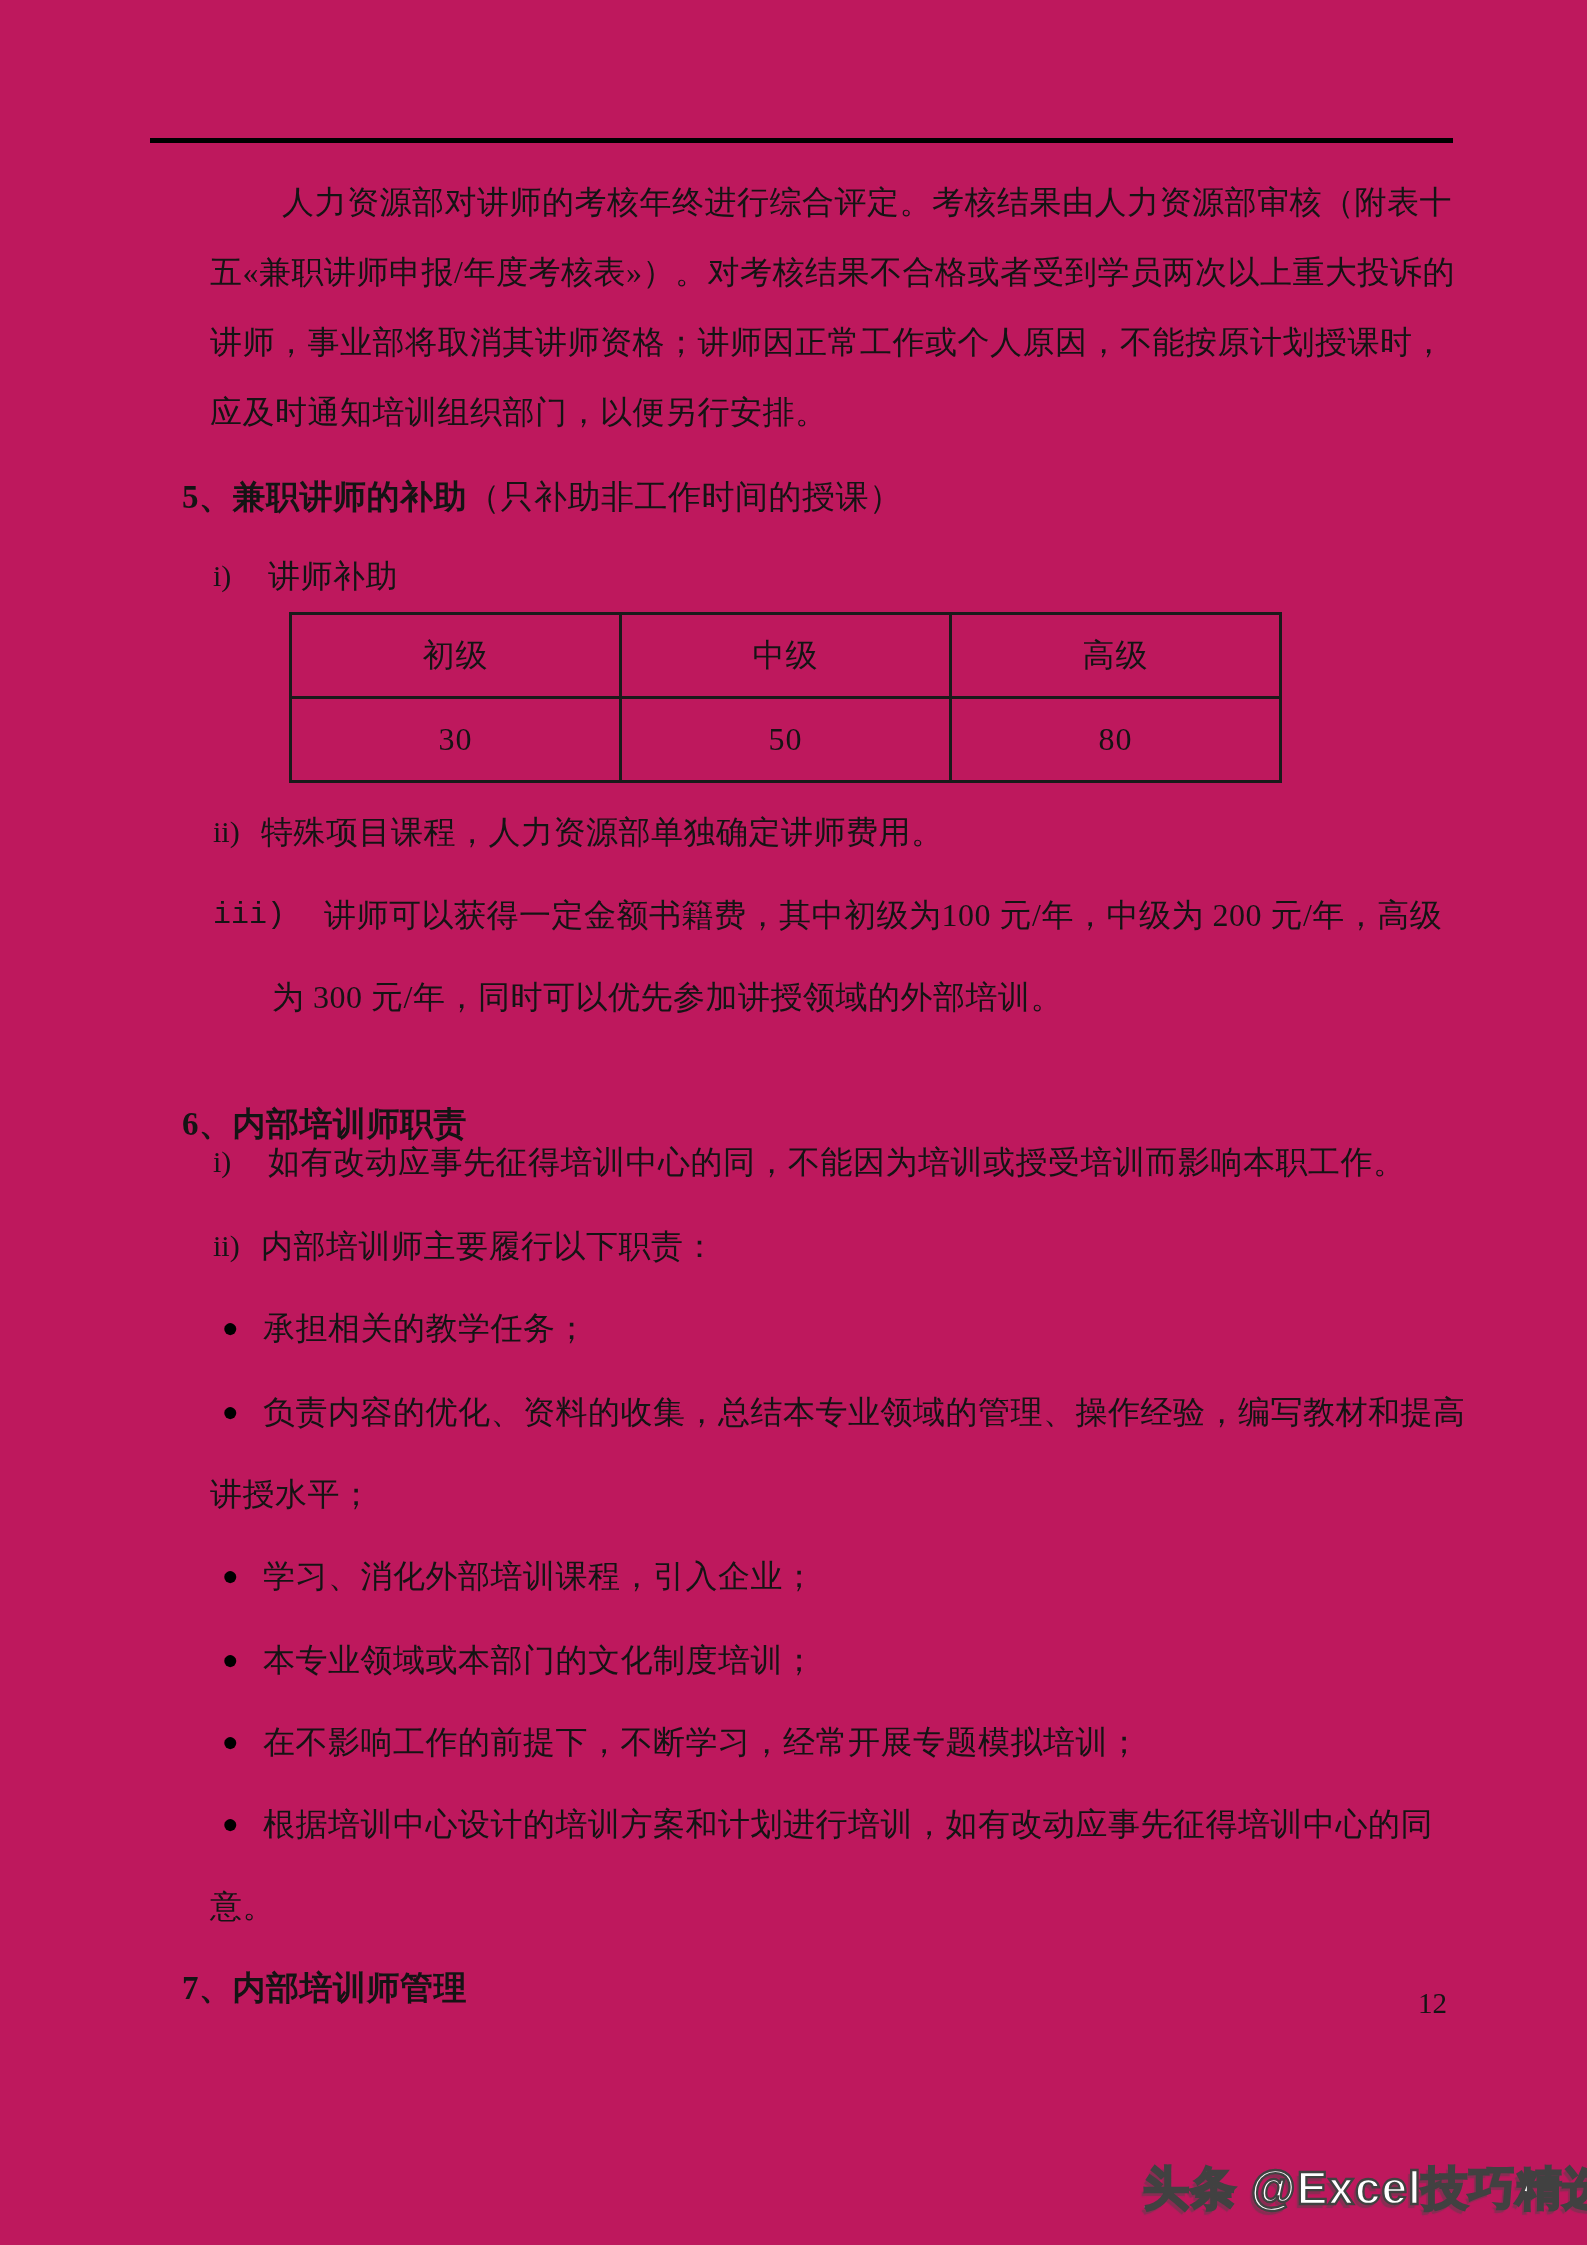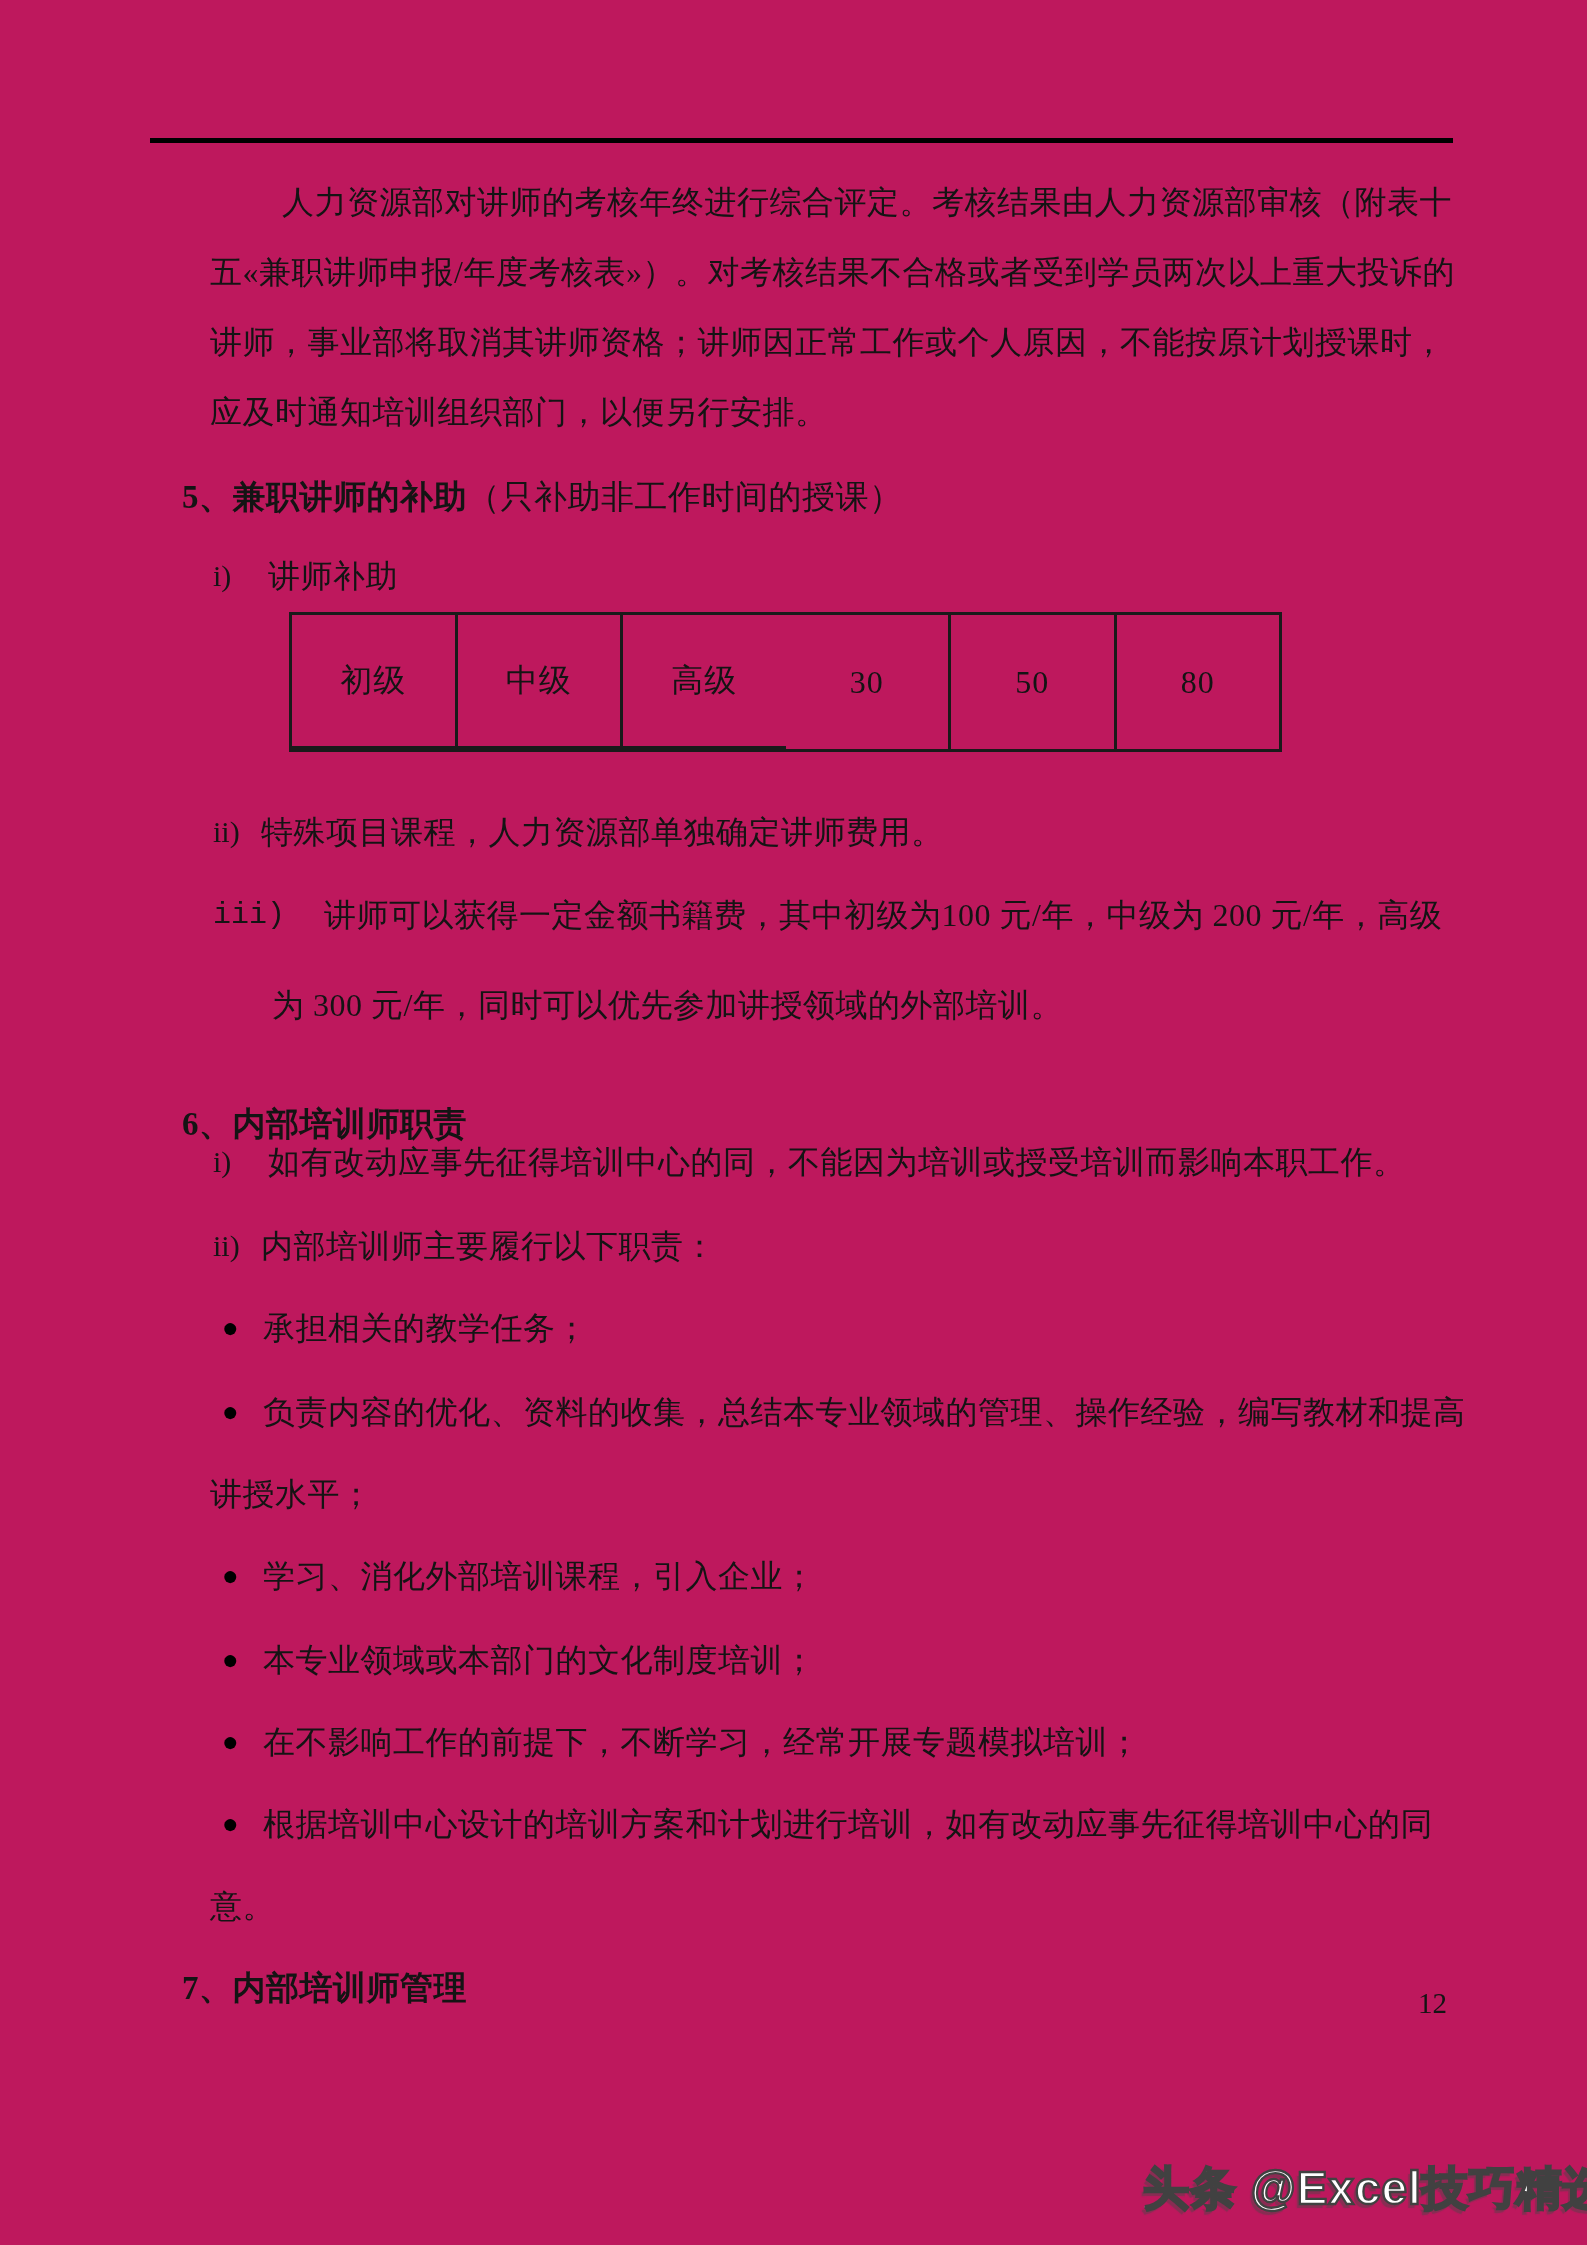--- a/index.html
+++ b/index.html
@@ -22,23 +22,23 @@
     white-space:nowrap;color:#141414;
   }
   .heading{font-weight:700;font-size:33px;margin-left:35px;}
   .heading .note{font-weight:400;}
   .item-label{position:absolute;font-size:30px;line-height:40px;}
   .bullet{
     position:absolute;font-size:28px;line-height:40px;color:#000;
   }
   
   .tbl{
-    position:absolute;left:289px;top:612px;width:993px;height:140px;
+    position:absolute;left:289px;top:612px;width:993px;height:171px;
     border:3px solid #1a1a1a;box-sizing:border-box;
-    display:flex;flex-direction:row;
+    display:flex;flex-direction:column;
   }
   .tbl-row{flex:1;display:flex;}
   .tbl-row.header{border-bottom:3px solid #1a1a1a;}
   .tbl-cell{
     flex:1;display:flex;align-items:center;justify-content:center;
     font-size:32px;letter-spacing:1px;
   }
   .tbl-cell + .tbl-cell{border-left:3px solid #1a1a1a;}
   .pageno{
     position:absolute;left:1418px;top:1987px;
@@ -84,21 +84,21 @@
       <div class="tbl-cell">50</div>
       <div class="tbl-cell">80</div>
     </div>
   </div>
 
   <div class="item-label" style="left:213px;top:812px;">ii)</div>
   <div class="line" style="left:261px;top:812px;">特殊项目课程，人力资源部单独确定讲师费用。</div>
 
   <div class="item-label" style="left:213px;top:895px;font-family:Liberation Mono, monospace;">iii)</div>
   <div class="line" style="left:324px;top:895px;">讲师可以获得一定金额书籍费，其中初级为100 元/年，中级为 200 元/年，高级</div>
-  <div class="line" style="left:272px;top:977px;margin-top:8px;">为 300 元/年，同时可以优先参加讲授领域的外部培训。</div>
+  <div class="line" style="left:272px;top:977px;">为 300 元/年，同时可以优先参加讲授领域的外部培训。</div>
 
   <div class="line heading" style="left:147px;top:1104px;">6、内部培训师职责</div>
 
   <div class="item-label" style="left:213px;top:1142px;">i)</div>
   <div class="line" style="left:268px;top:1142px;">如有改动应事先征得培训中心的同，不能因为培训或授受培训而影响本职工作。</div>
 
   <div class="item-label" style="left:213px;top:1226px;">ii)</div>
   <div class="line" style="left:261px;top:1226px;">内部培训师主要履行以下职责：</div>
 
   <div class="bullet" style="left:222px;top:1308px;">●</div>

